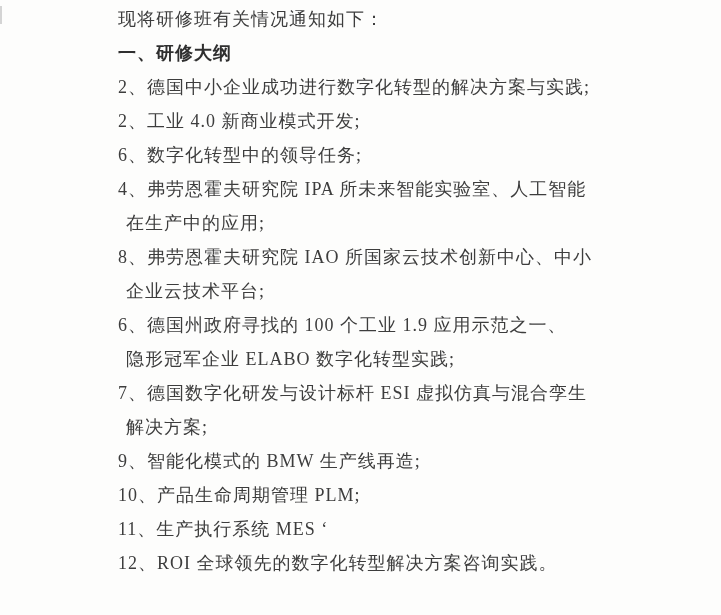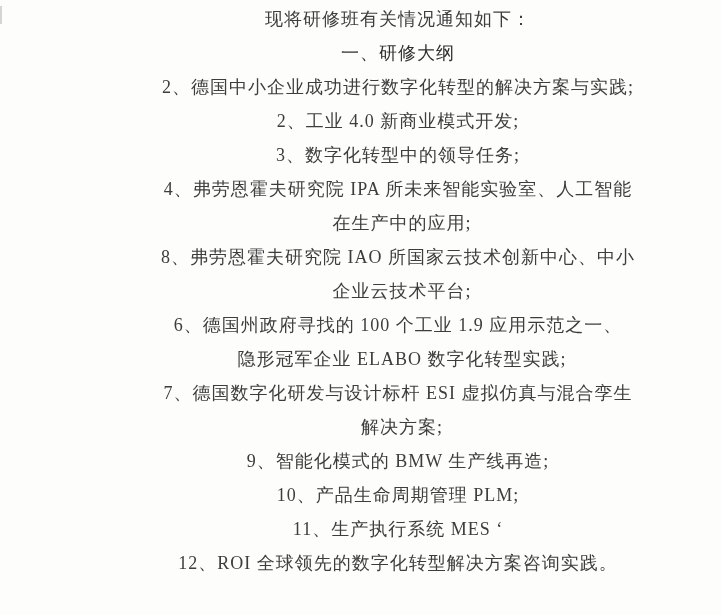--- a/index.html
+++ b/index.html
@@ -14,34 +14,33 @@
     background: #fdfdfc;
     overflow: hidden;
     font-family: "Liberation Serif", "DejaVu Serif", serif;
     color: #3d3d3d;
   }
   .doc {
     position: absolute;
     top: 2px;
     left: 118px;
     width: 560px;
-    text-align: center;
   }
   .line {
     height: 34px;
     line-height: 34px;
     font-size: 18px;
     letter-spacing: 1px;
     white-space: nowrap;
     font-weight: 400;
     
     text-rendering: optimizeLegibility;
   }
   .line.heading {
-    font-weight: 400;
+    font-weight: 700;
     color: #2f2f2f;
     margin: 0;
   }
   .line.cont {
     padding-left: 8px; 
   }
   
   .scan-artifact {
     position: absolute;
     left: 0;
@@ -57,21 +56,21 @@
 <div class="page">
   <div class="scan-artifact"></div>
 
   <div class="doc">
     <div class="line intro">现将研修班有关情况通知如下：</div>
 
     <div class="line heading">一、研修大纲</div>
 
     <div class="line">2、德国中小企业成功进行数字化转型的解决方案与实践;</div>
     <div class="line">2、工业 4.0 新商业模式开发;</div>
-    <div class="line">3、数字化转型中的领导任务;</div>
+    <div class="line">6、数字化转型中的领导任务;</div>
     <div class="line">4、弗劳恩霍夫研究院 IPA 所未来智能实验室、人工智能</div>
     <div class="line cont">在生产中的应用;</div>
     <div class="line">8、弗劳恩霍夫研究院 IAO 所国家云技术创新中心、中小</div>
     <div class="line cont">企业云技术平台;</div>
     <div class="line">6、德国州政府寻找的 100 个工业 1.9 应用示范之一、</div>
     <div class="line cont">隐形冠军企业 ELABO 数字化转型实践;</div>
     <div class="line">7、德国数字化研发与设计标杆 ESI 虚拟仿真与混合孪生</div>
     <div class="line cont">解决方案;</div>
     <div class="line">9、智能化模式的 BMW 生产线再造;</div>
     <div class="line">10、产品生命周期管理 PLM;</div>

